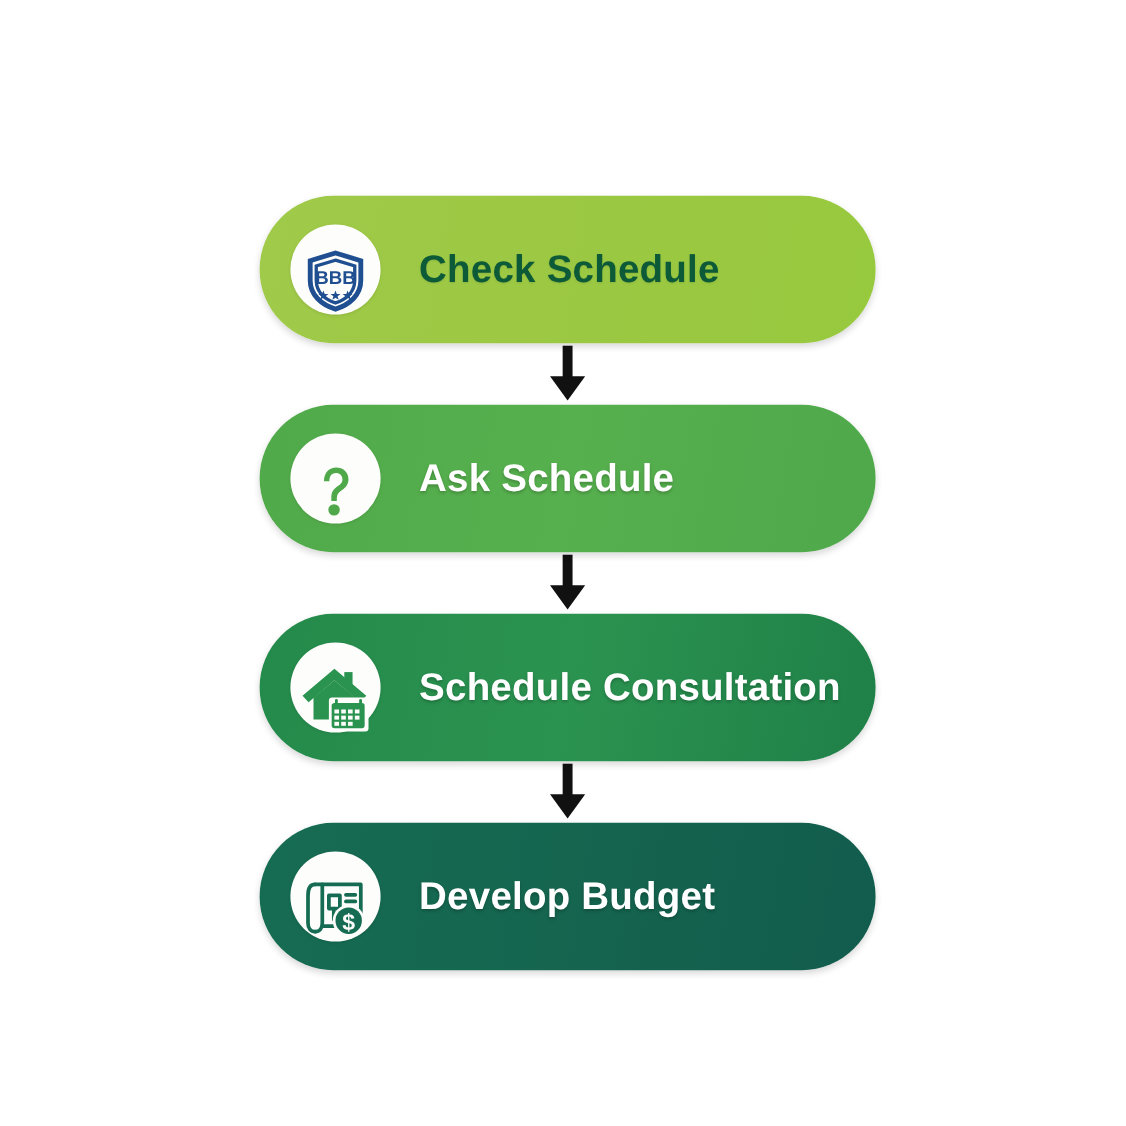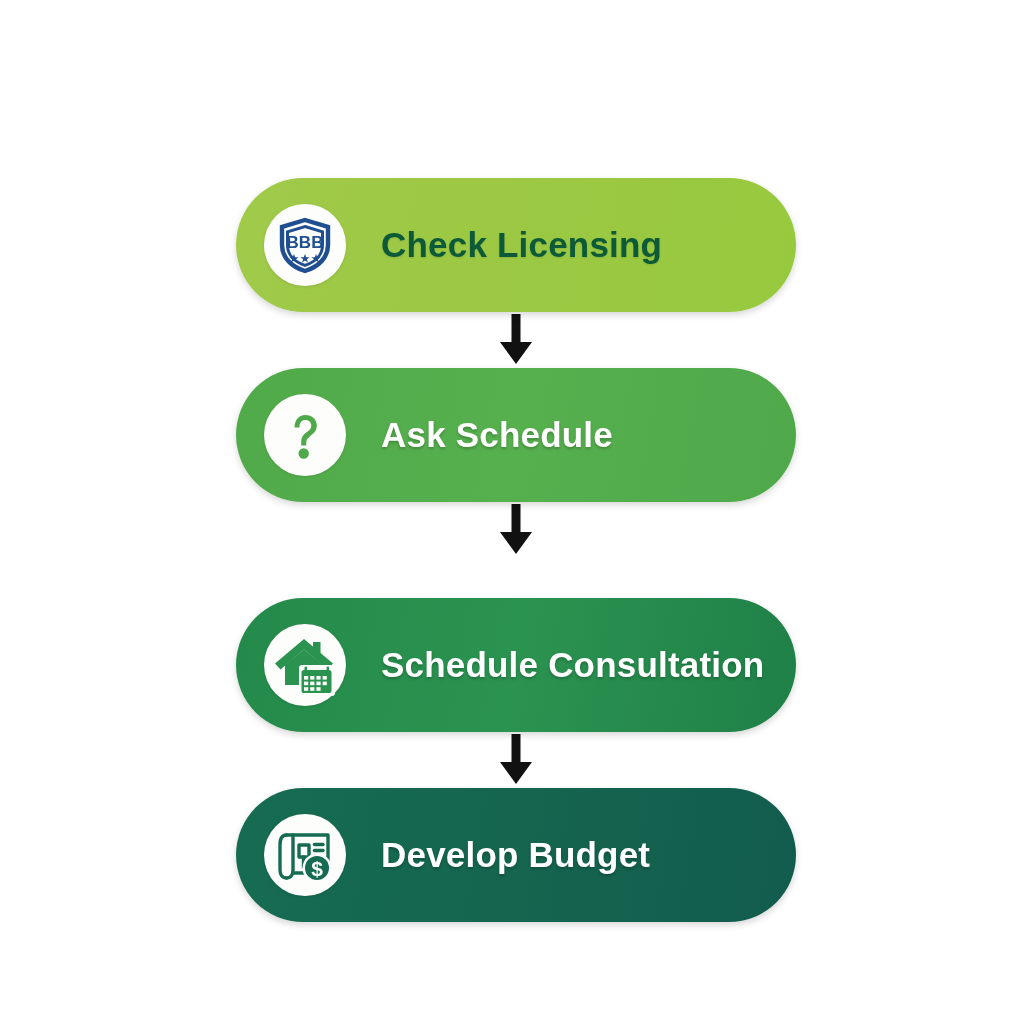--- a/index.html
+++ b/index.html
@@ -41,36 +41,35 @@
   }
 
   .step-card.step-1 {
     background: linear-gradient(100deg, #a0ca4a 0%, #9cc843 45%, #97c93e 100%);
   }
   .step-card.step-2 {
     background: linear-gradient(100deg, #51aa4a 0%, #57b04e 50%, #4fa84a 100%);
   }
   .step-card.step-3 {
     background: linear-gradient(100deg, #248a4b 0%, #2b9350 50%, #1f8048 100%);
-    margin-top: 40px;
   }
   .step-card.step-4 {
     background: linear-gradient(100deg, #166c52 0%, #15654f 50%, #125c4d 100%);
   }
 
   .icon-badge {
     position: relative;
     flex: 0 0 auto;
     width: 82px;
     height: 82px;
     margin-left: 28px;
     border-radius: 50%;
     background: #fdfdfb;
     display: flex;
-    align-items: center;
+    align-items: flex-end;
     justify-content: center;
     box-shadow: 0 1px 3px rgba(0,0,0,0.10);
   }
   .icon-badge svg { display: block; }
 
   .step-label {
     margin-left: 35px;
     font-size: 35px;
     font-weight: bold;
     letter-spacing: 0.2px;
@@ -108,21 +107,21 @@
           <path d="M31 12.5 L48.5 17.8 L48.5 31 C48.5 41.2 41 48.2 31 51.4
                    C21 48.2 13.5 41.2 13.5 31 L13.5 17.8 Z" fill="none" stroke="#1f4f91" stroke-width="3"></path>
           <text x="31" y="34" text-anchor="middle" font-family="'Liberation Sans', sans-serif" font-size="17" font-weight="bold" fill="#1f4f91">BBB</text>
           <g fill="#1f4f91">
             <polygon points="20,40 21.2,43.2 24.6,43.2 21.9,45.3 22.9,48.6 20,46.6 17.1,48.6 18.1,45.3 15.4,43.2 18.8,43.2"></polygon>
             <polygon points="31,40 32.2,43.2 35.6,43.2 32.9,45.3 33.9,48.6 31,46.6 28.1,48.6 29.1,45.3 26.4,43.2 29.8,43.2"></polygon>
             <polygon points="42,40 43.2,43.2 46.6,43.2 43.9,45.3 44.9,48.6 42,46.6 39.1,48.6 40.1,45.3 37.4,43.2 40.8,43.2"></polygon>
           </g>
         </svg>
       </div>
-      <div class="step-label">Check Licensing</div>
+      <div class="step-label">Check Schedule</div>
     </div>
 
     <div class="connector">
       <svg width="40" height="52" viewBox="0 0 40 52" aria-hidden="true">
         <rect x="15.5" y="0" width="9" height="30" fill="#111111"></rect>
         <polygon points="4,28 36,28 20,50" fill="#111111"></polygon>
       </svg>
     </div>
 
     <div class="step-card step-2">

